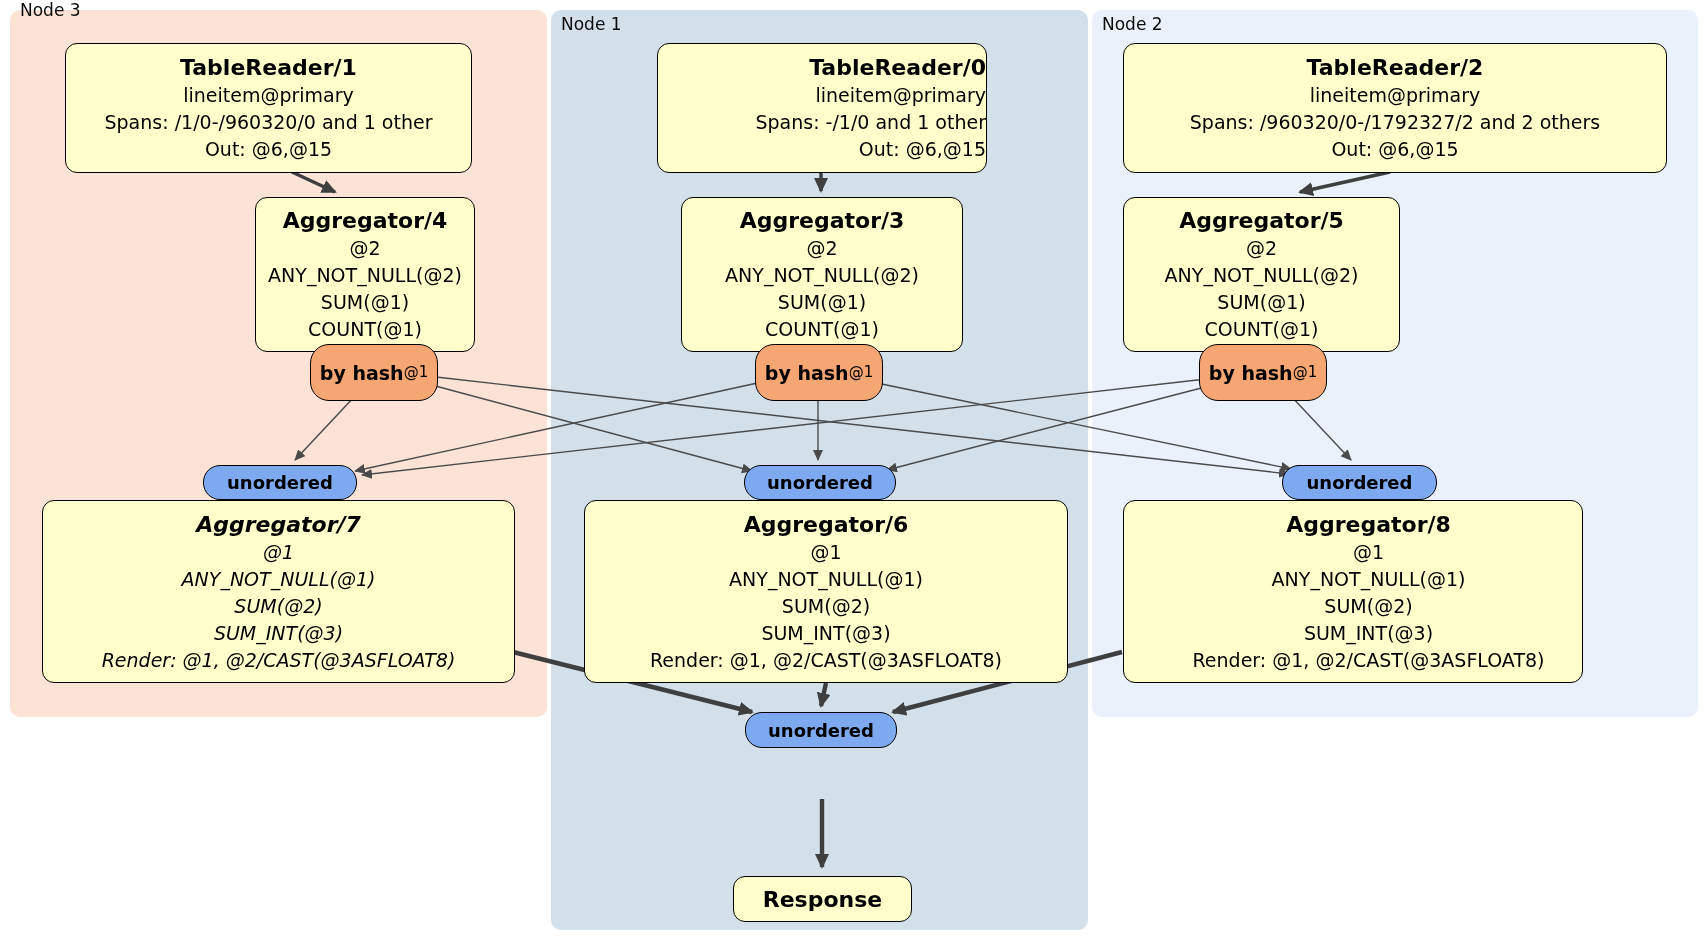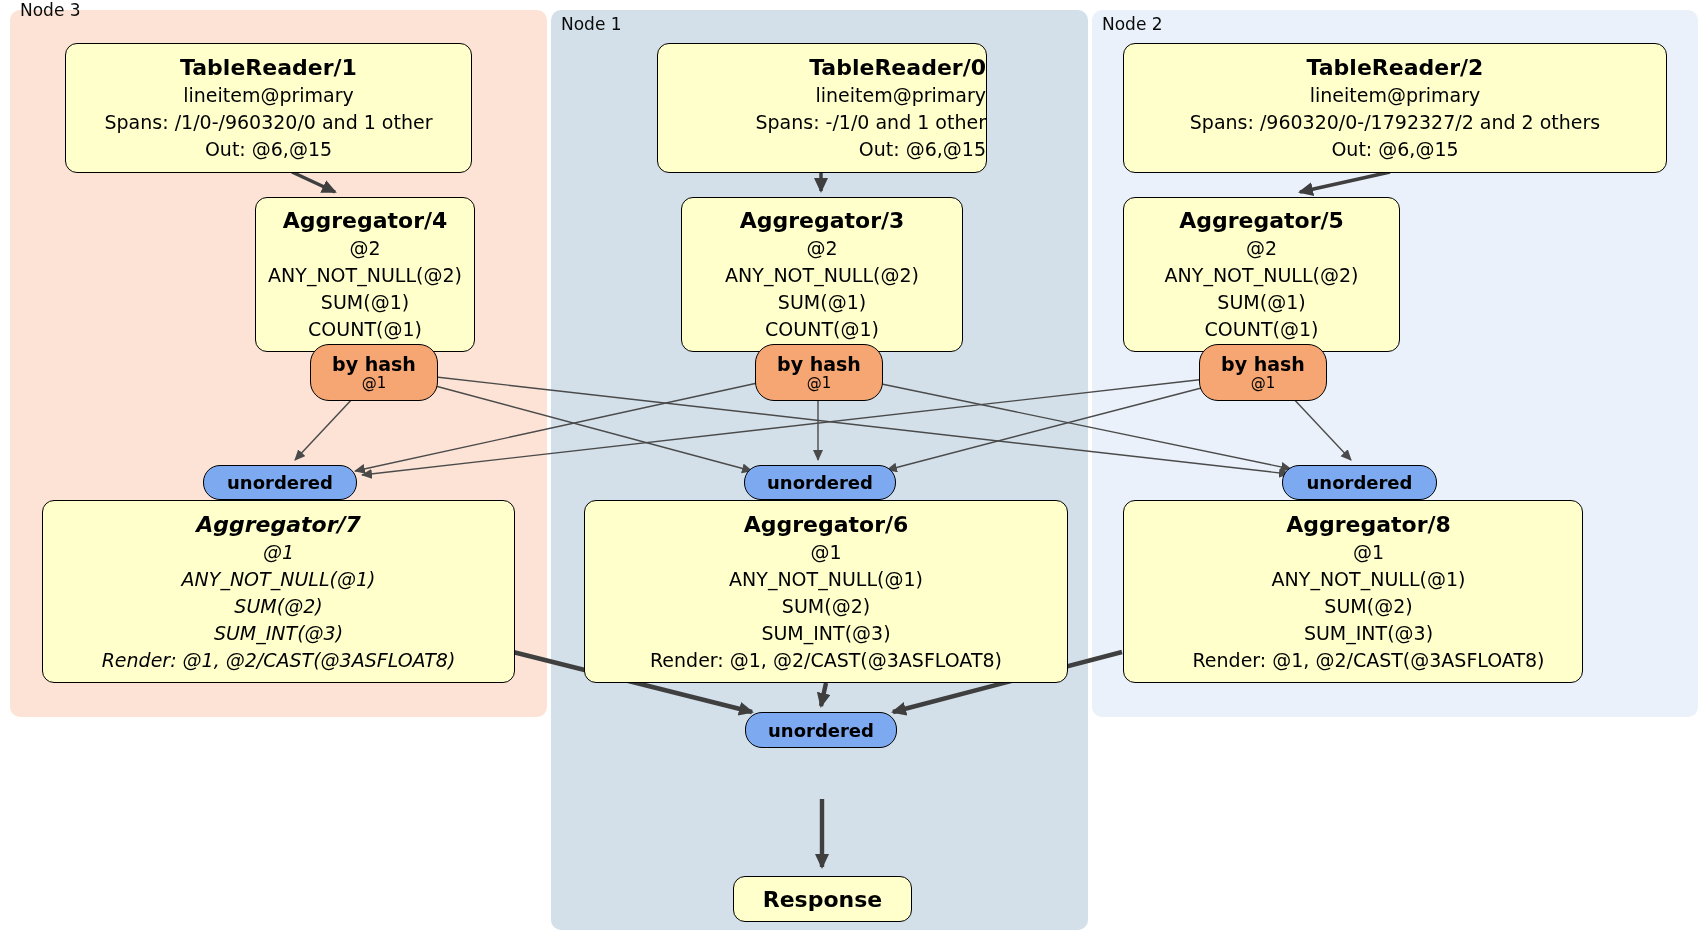--- a/index.html
+++ b/index.html
@@ -21,21 +21,21 @@
   svg.edges{position:absolute; left:0; top:0; z-index:1;}
   .pnode{
     position:absolute; background:var(--node_box);
     border:1.6px solid var(--box_border); border-radius:12px;
     display:flex; flex-direction:column; justify-content:center; align-items:center;
     text-align:center; z-index:2; font-size:19px; line-height:27px; white-space:nowrap;
   }
   .pnode .title{font-weight:bold; font-size:22px; line-height:29px;}
   .oval{
     position:absolute; border:1.5px solid var(--box_border); z-index:3;
-    display:flex; flex-direction:column; justify-content:center; align-items:center;
+    display:flex; justify-content:center; align-items:center;
     text-align:center; white-space:nowrap;
   }
   .byhash{background:var(--by_hash); border-radius:19px;}
   .byhash .lbl{font-weight:bold; font-size:19px; line-height:22px;}
   .byhash .sub{font-size:15px; line-height:17px;}
   .uno{background:var(--unordered); border-radius:17px; font-weight:bold; font-size:18px;}
 </style>
 </head>
 <body>
 

